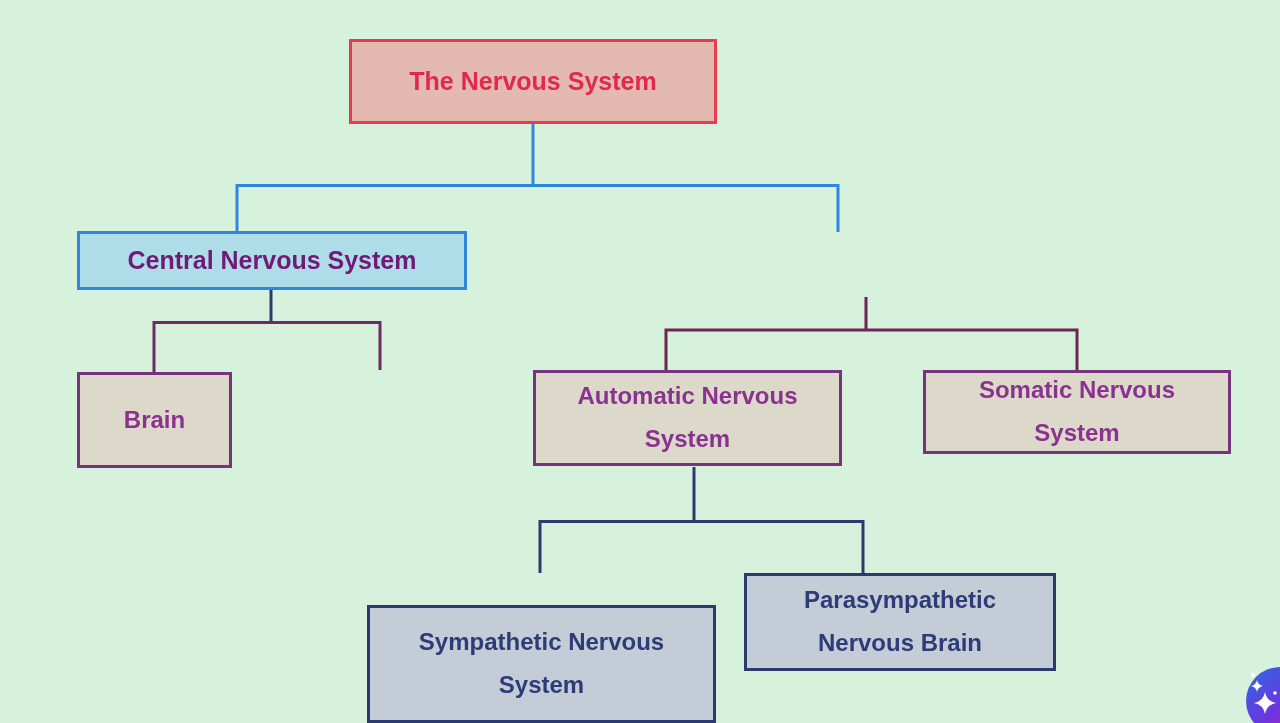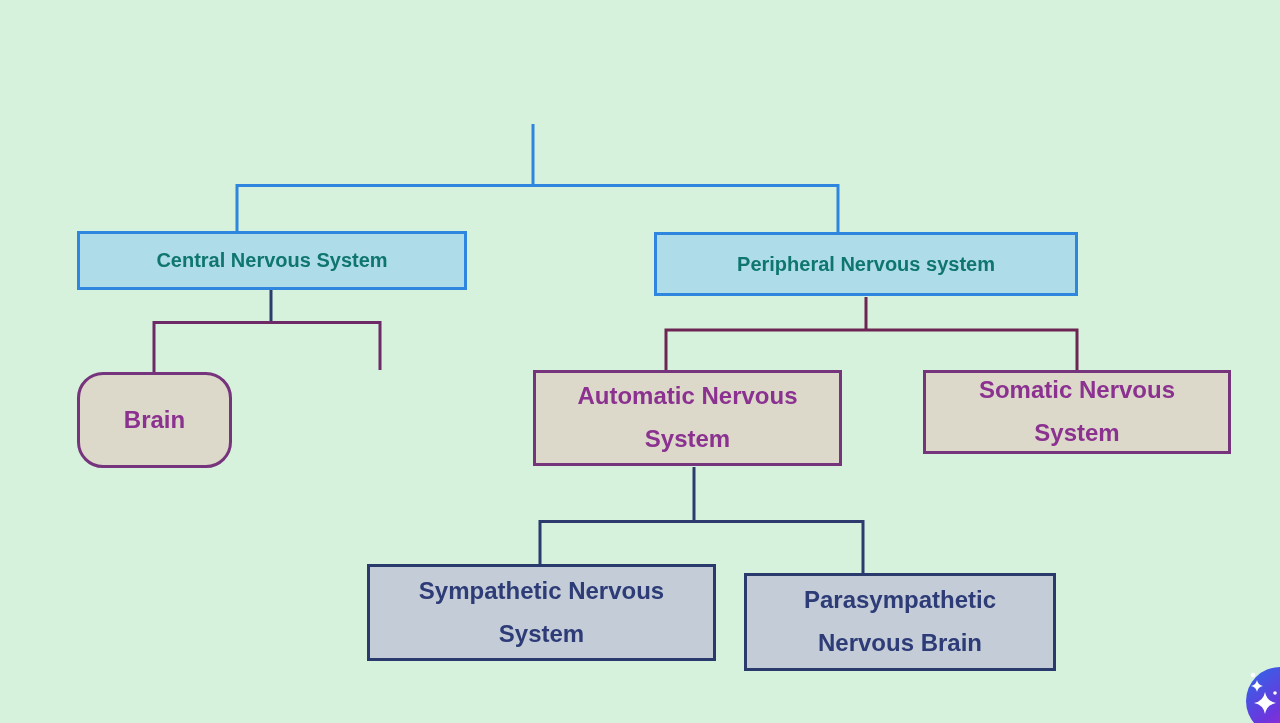--- a/index.html
+++ b/index.html
@@ -17,22 +17,22 @@
     display:flex;align-items:center;justify-content:center;
     text-align:center;
     font-weight:bold;
     cursor:default;
   }
   .node.root{
     background:#e3b9b0;border:3px solid #e73b52;color:#e02a4d;
     font-size:25px;
   }
   .node.blue{
-    background:#aedce9;border:3px solid #2e86de;color:#0f766e;
-    font-size:20px;
+    background:#aedce9;border:3px solid #2e86de;color:#701a75;
+    font-size:25px;
   }
   .node.beige{
     background:#dcd9ca;border:3px solid #76347c;color:#8b3190;
     font-size:24px;line-height:1.78;
   }
   .node.navy{
     background:#c3ccd7;border:3px solid #2b3a6d;color:#2d3b77;
     font-size:24px;line-height:1.78;
   }
   #ai-button{
@@ -59,33 +59,33 @@
     <polyline points="271,290 271,324" stroke-width="3" stroke="#2c3a6e"></polyline>
     <polyline points="154,372 154,322.5 380,322.5 380,370" stroke-width="3" stroke="#6d2a66"></polyline>
 
     <polyline points="866,297 866,331" stroke-width="3" stroke="#6d2553"></polyline>
     <polyline points="666,370 666,330 1077,330 1077,370" stroke-width="3" stroke="#6d2553"></polyline>
 
     <polyline points="694,467 694,523" stroke-width="3" stroke="#2c3a6e"></polyline>
     <polyline points="540,573 540,521.5 863,521.5 863,573" stroke-width="3" stroke="#2c3a6e"></polyline>
   </svg>
 
+  <div class="node root" style="left:349px;top:39px;width:368px;height:85px;">The Nervous System</div>
 
   <div class="node blue" style="left:77px;top:231px;width:390px;height:59px;">Central Nervous System</div>
 
-  <div class="node blue" style="left:654px;top:232px;width:424px;height:64px;">Peripheral Nervous system</div>
 
-  <div class="node beige" style="left:77px;top:372px;width:155px;height:96px;border-radius:26px;">Brain</div>
+  <div class="node beige" style="left:77px;top:372px;width:155px;height:96px;">Brain</div>
 
 
   <div class="node beige" style="left:533px;top:370px;width:309px;height:96px;padding:0 40px;">Automatic Nervous System</div>
 
   <div class="node beige" style="left:923px;top:370px;width:308px;height:84px;padding:0 40px;">Somatic Nervous System</div>
 
-  <div class="node navy" style="left:367px;top:564px;width:349px;height:97px;padding:8px 30px;">Sympathetic Nervous System</div>
+  <div class="node navy" style="left:367px;top:605px;width:349px;height:118px;padding:8px 30px;">Sympathetic Nervous System</div>
 
   <div class="node navy" style="left:744px;top:573px;width:312px;height:98px;padding:0 20px;">Parasympathetic Nervous Brain</div>
 
   <button id="ai-button">
     <svg width="68" height="68" viewBox="0 0 68 68" fill="#ffffff">
       <path d="M19,25 Q20.7,34.3 30,36 Q20.7,37.7 19,47 Q17.3,37.7 8,36 Q17.3,34.3 19,25 Z"></path>
       <path d="M11,13 Q11.9,18.1 17,19 Q11.9,19.9 11,25 Q10.1,19.9 5,19 Q10.1,18.1 11,13 Z"></path>
       <circle cx="7" cy="8" r="2.2"></circle>
       <circle cx="29" cy="26" r="1.8"></circle>
     </svg>

